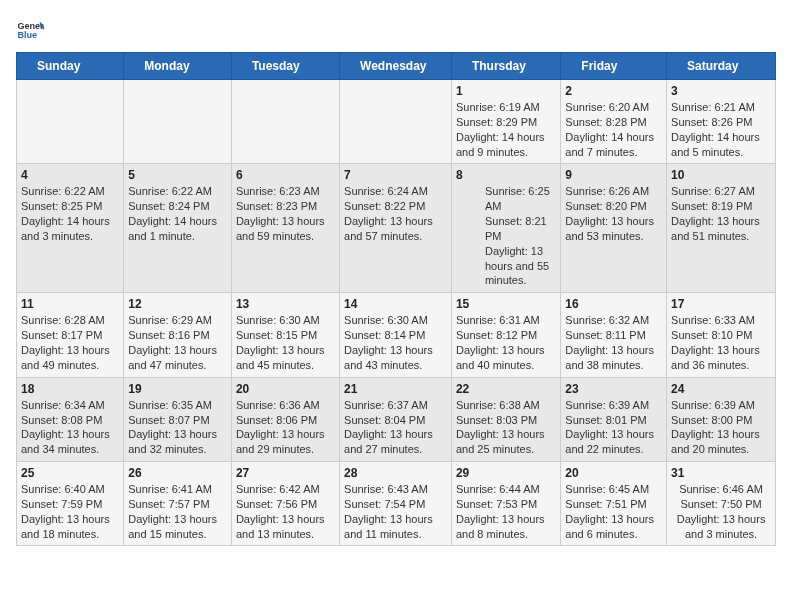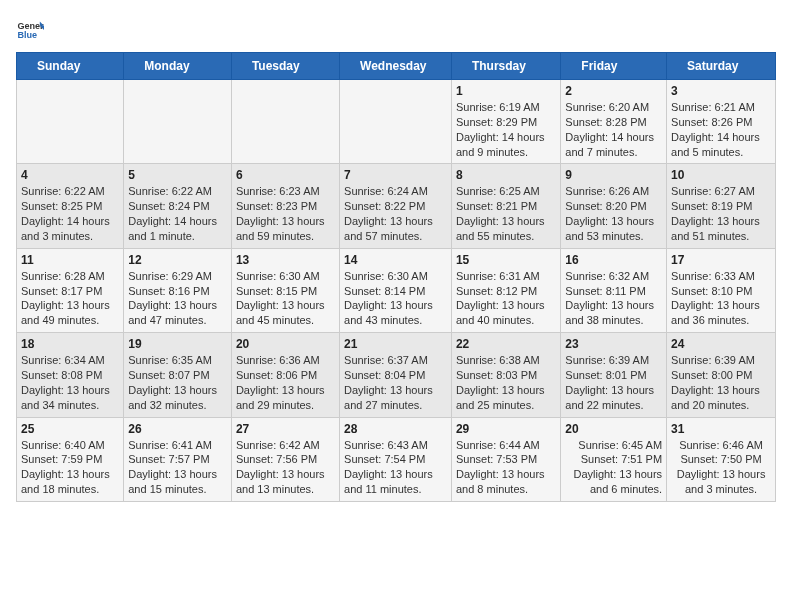--- a/index.html
+++ b/index.html
@@ -163,21 +163,21 @@
 Daylight: 13 hours and 59 minutes.</div>
         </td>
         <td>
           <div class="day-number">7</div>
           <div class="day-info" style="white-space: pre-line;">Sunrise: 6:24 AM
 Sunset: 8:22 PM
 Daylight: 13 hours and 57 minutes.</div>
         </td>
         <td>
           <div class="day-number">8</div>
-          <div class="day-info" style="white-space: pre-line;">Sunrise: 6:25 AM
+          <div class="day-info" style="white-space: pre-line; margin-left: 29px;">Sunrise: 6:25 AM
 Sunset: 8:21 PM
 Daylight: 13 hours and 55 minutes.</div>
         </td>
         <td>
           <div class="day-number">9</div>
           <div class="day-info" style="white-space: pre-line;">Sunrise: 6:26 AM
 Sunset: 8:20 PM
 Daylight: 13 hours and 53 minutes.</div>
         </td>
         <td>
@@ -301,21 +301,21 @@
 Daylight: 13 hours and 11 minutes.</div>
         </td>
         <td>
           <div class="day-number">29</div>
           <div class="day-info" style="white-space: pre-line;">Sunrise: 6:44 AM
 Sunset: 7:53 PM
 Daylight: 13 hours and 8 minutes.</div>
         </td>
         <td>
           <div class="day-number">20</div>
-          <div class="day-info" style="white-space: pre-line; text-align: right;">Sunrise: 6:45 AM
+          <div class="day-info" style="white-space: pre-line;">Sunrise: 6:45 AM
 Sunset: 7:51 PM
 Daylight: 13 hours and 6 minutes.</div>
         </td>
         <td>
           <div class="day-number">31</div>
           <div class="day-info" style="white-space: pre-line; text-align: center;">Sunrise: 6:46 AM
 Sunset: 7:50 PM
 Daylight: 13 hours and 3 minutes.</div>
         </td>
       </tr>

